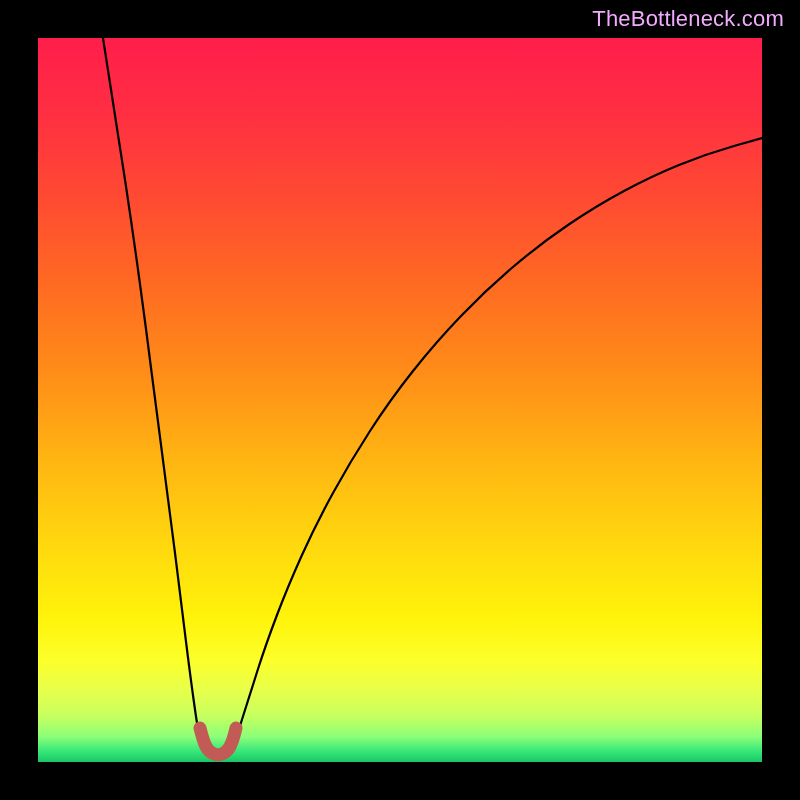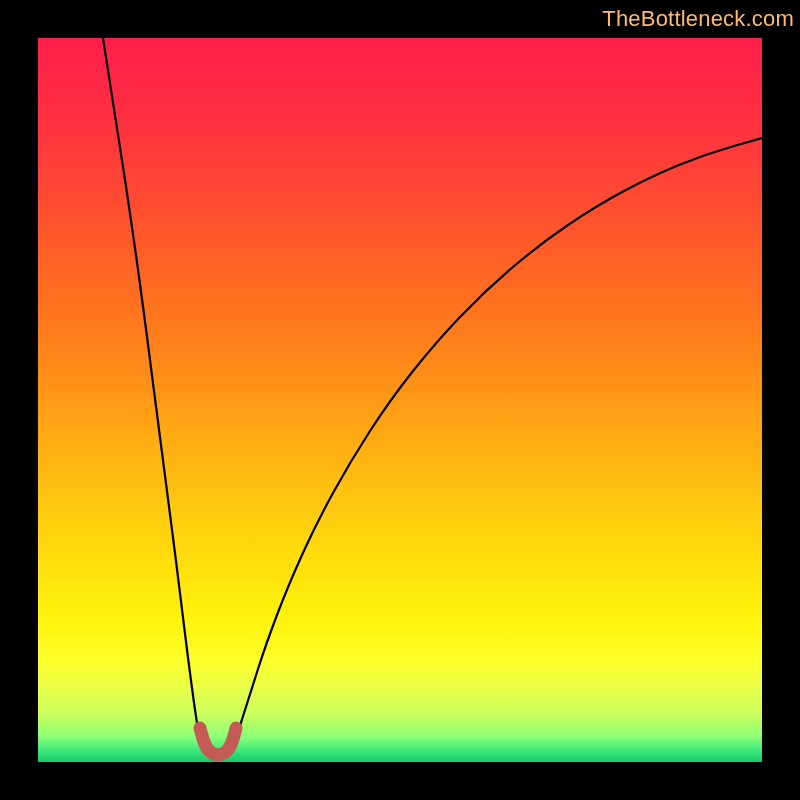--- a/index.html
+++ b/index.html
@@ -21,22 +21,22 @@
     position: absolute;
     left: 38px;
     top: 38px;
     width: 724px;
     height: 724px;
     overflow: hidden;
   }
   .watermark {
     position: absolute;
     top: 6px;
-    right: 6px;
-    color: #fdba74;
+    right: 16px;
+    color: #f0abfc;
     font-size: 22px;
     font-weight: 400;
     letter-spacing: 0.2px;
     z-index: 20;
   }
   .svg-fill {
     position: absolute;
     inset: 0;
     width: 724px;
     height: 724px;

